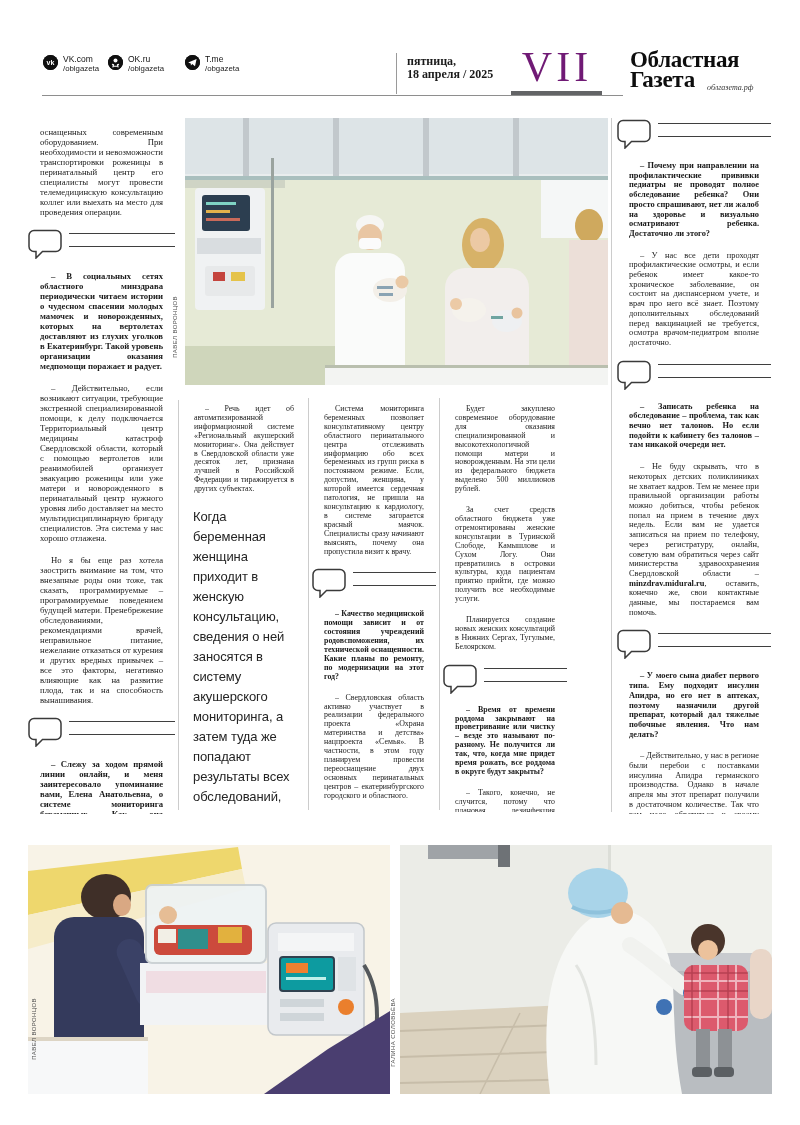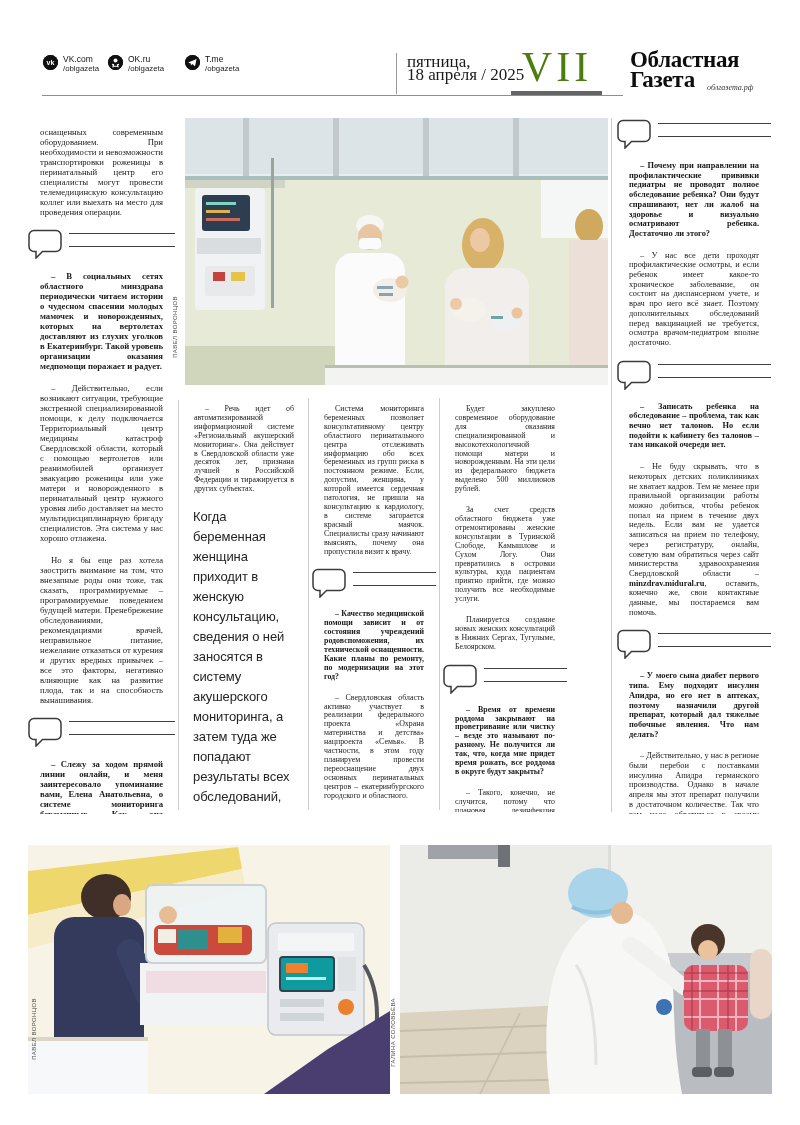--- a/index.html
+++ b/index.html
@@ -6,23 +6,23 @@
   .page { position:relative; width:800px; height:1125px; background:#ffffff; overflow:hidden;
           font-family:"Liberation Serif",serif; color:#1a1a1a; }
 
   
   .soc { position:absolute; top:55px; display:flex; align-items:flex-start; }
   .soc .ic { width:15px; height:15px; border-radius:50%; background:#101010; color:#fff;
              display:flex; align-items:center; justify-content:center; margin-right:5px; flex:0 0 auto; }
   .soc .nm { font-family:"Liberation Sans",sans-serif; font-weight:normal; font-size:8.5px; line-height:9px; color:#111; }
   .soc .hd { font-family:"Liberation Sans",sans-serif; font-size:7.8px; line-height:9px; color:#222; }
   .vsep { position:absolute; left:396px; top:53px; height:41px; border-left:1px solid #9a9a9a; }
-  .date { position:absolute; left:407px; top:55px; font-weight:normal; font-size:17px; line-height:13px; }
+  .date { position:absolute; left:407px; top:55px; font-weight:bold; font-size:12px; line-height:13px; }
   .pageno { position:absolute; left:508px; top:44px; width:98px; text-align:center;
-            font-size:42px; line-height:46px; letter-spacing:4px; color:#4d7c0f; }
+            font-size:42px; line-height:46px; letter-spacing:4px; color:#701a75; }
   .pageno-bar { position:absolute; left:511px; top:91px; width:91px; height:5px; background:#636466; }
   .hrule { position:absolute; left:42px; top:95px; width:581px; border-top:1px solid #8e8e8e; }
   .masthead { position:absolute; left:630px; top:50px; font-weight:bold; font-size:23px;
               line-height:20px; letter-spacing:-0.3px; color:#0d0d0d; }
   .site { position:absolute; left:707px; top:83px; font-style:italic; font-size:8px; color:#333; }
 
   
   .col { position:absolute; text-align:justify; overflow:hidden; }
   .col p { margin:12px; }
   .col p.ind { text-indent:11px; }
@@ -232,21 +232,21 @@
   <div class="col c5">
     <div class="bubble-row">
       <svg class="bubble" width="34" height="30" viewBox="0 0 34 30">
           <path d="M6 1.5 h22 a5 5 0 0 1 5 5 v11 a5 5 0 0 1 -5 5 h-13.5 l-6.5 6.5 v-6.5 h-2 a5 5 0 0 1 -5 -5 v-11 a5 5 0 0 1 5 -5 z" fill="#fff" stroke="#3a3a3a" stroke-width="1.5"></path>
         </svg>
       <span class="bubble-lines">
           <span class="ln1" style="display:block"></span>
           <span class="ln2" style="display:block"></span>
         </span>
     </div>
-    <p class="q ind">– Почему при направлении на профилактические прививки педиатры не проводят полное обследование ребенка? Они будут спрашивают, нет ли жалоб на здоровье и визуально осматривают ребенка. Достаточно ли этого?</p>
+    <p class="q ind">– Почему при направлении на профилактические прививки педиатры не проводят полное обследование ребенка? Они просто спрашивают, нет ли жалоб на здоровье и визуально осматривают ребенка. Достаточно ли этого?</p>
     <p class="ind">– У нас все дети проходят профилактические осмотры, и если ребенок имеет какое-то хроническое заболевание, он состоит на диспансерном учете, и врач про него всё знает. Поэтому дополнительных обследований перед вакцинацией не требуется, осмотра врачом-педиатром вполне достаточно.</p>
     <div class="bubble-row">
       <svg class="bubble" width="34" height="30" viewBox="0 0 34 30">
           <path d="M6 1.5 h22 a5 5 0 0 1 5 5 v11 a5 5 0 0 1 -5 5 h-13.5 l-6.5 6.5 v-6.5 h-2 a5 5 0 0 1 -5 -5 v-11 a5 5 0 0 1 5 -5 z" fill="#fff" stroke="#3a3a3a" stroke-width="1.5"></path>
         </svg>
       <span class="bubble-lines">
           <span class="ln1" style="display:block"></span>
           <span class="ln2" style="display:block"></span>
         </span>
     </div>

